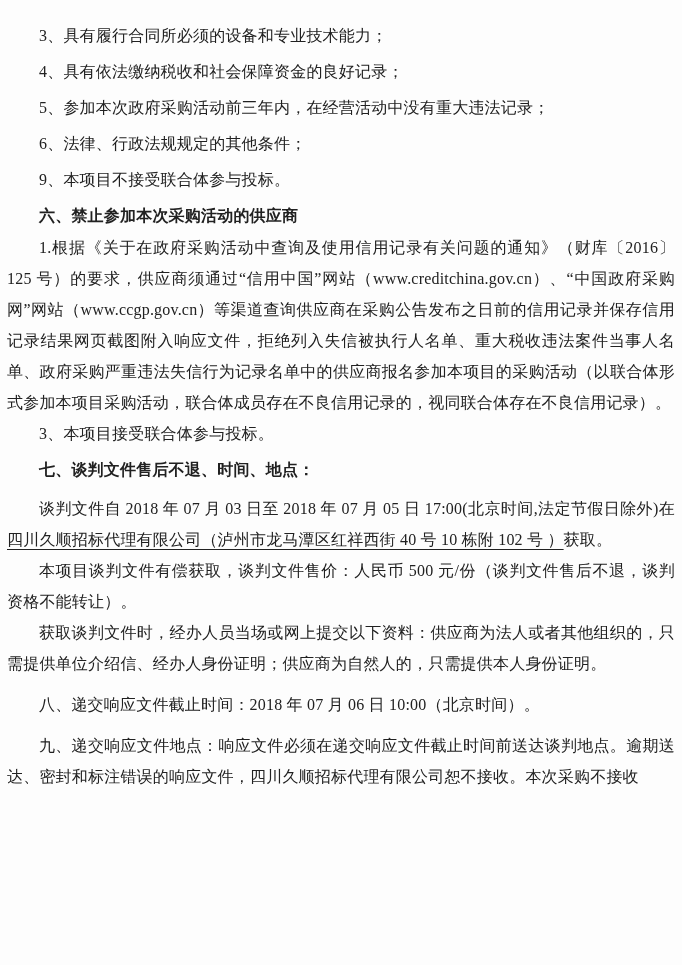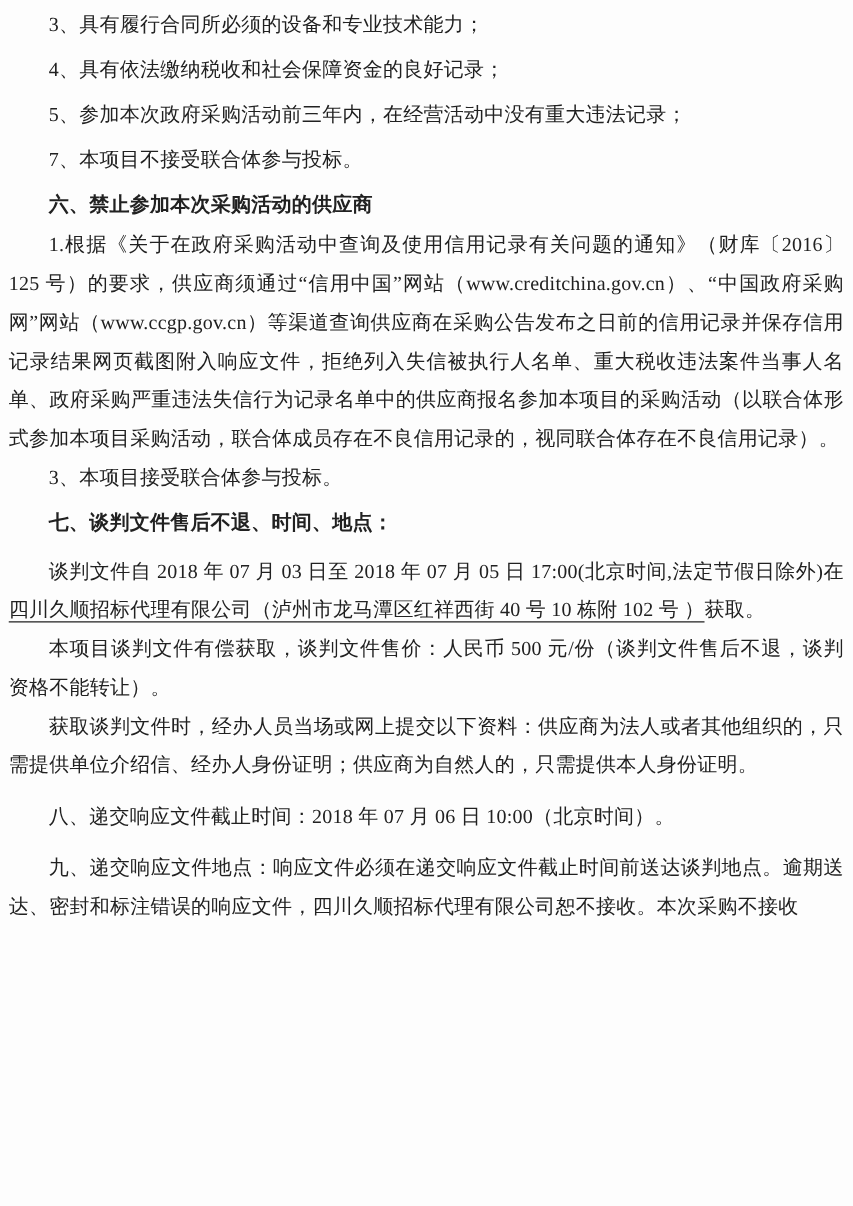--- a/index.html
+++ b/index.html
@@ -8,21 +8,21 @@
   }
   body {
     width: 682px;
     height: 965px;
     background: #fdfdfd;
     color: #212121;
     font-family: "Liberation Serif", "DejaVu Serif", serif;
     overflow: hidden;
   }
   .page {
-    padding: 5px 7px 0 7px;
+    padding: 20px 7px 0 7px;
   }
   .page p {
     margin: 0;
     font-size: 16px;
     line-height: 31px;
     text-align: justify;
     text-indent: 2em;
     letter-spacing: 0.2px;
   }
   p.item {
@@ -47,22 +47,23 @@
 <body>
 
 <div class="page">
 
   <p class="item"><span>3、具有履行合同所必须的设备和专业技术能力；</span></p>
 
   <p class="item"><span>4、具有依法缴纳税收和社会保障资金的良好记录；</span></p>
 
   <p class="item"><span>5、参加本次政府采购活动前三年内，在经营活动中没有重大违法记录；</span></p>
 
+  <p class="item"><span>6、法律、行政法规规定的其他条件；</span></p>
 
-  <p class="item"><span>7、本项目不接受联合体参与投标。</span></p>
+  <p class="item"><span>9、本项目不接受联合体参与投标。</span></p>
 
   <p class="heading"><span>六、禁止参加本次采购活动的供应商</span></p>
 
   <p><span>1.根据《关于在政府采购活动中查询及使用信用记录有关问题的通知》（财库〔2016〕125 号）的要求，供应商须通过“信用中国”网站（www.creditchina.gov.cn）、“中国政府采购网”网站（www.ccgp.gov.cn）等渠道查询供应商在采购公告发布之日前的信用记录并保存信用记录结果网页截图附入响应文件，拒绝列入失信被执行人名单、重大税收违法案件当事人名单、政府采购严重违法失信行为记录名单中的供应商报名参加本项目的采购活动（以联合体形式参加本项目采购活动，联合体成员存在不良信用记录的，视同联合体存在不良信用记录）。</span></p>
 
 
   <p class="item"><span>3、本项目接受联合体参与投标。</span></p>
 
   <p class="heading"><span>七、谈判文件售后不退、时间、地点：</span></p>
 

